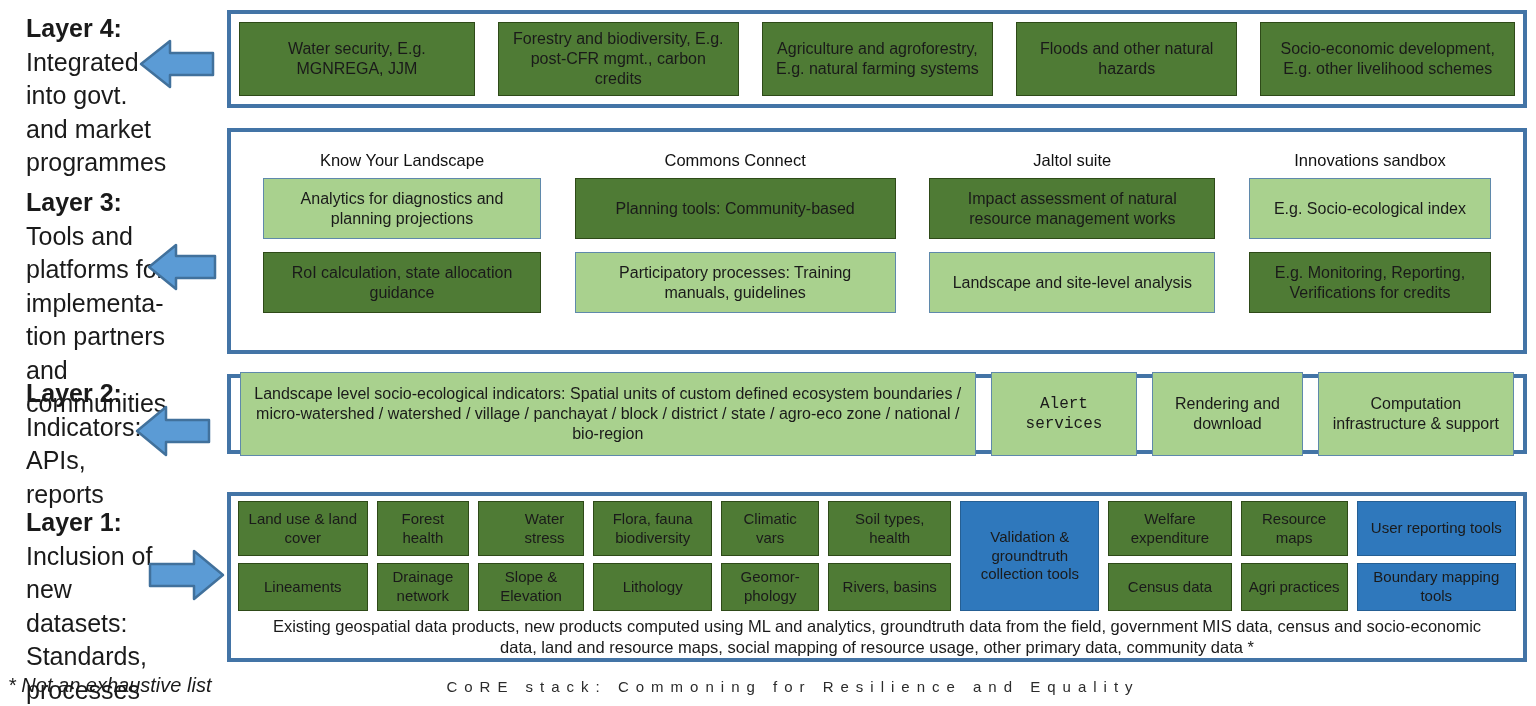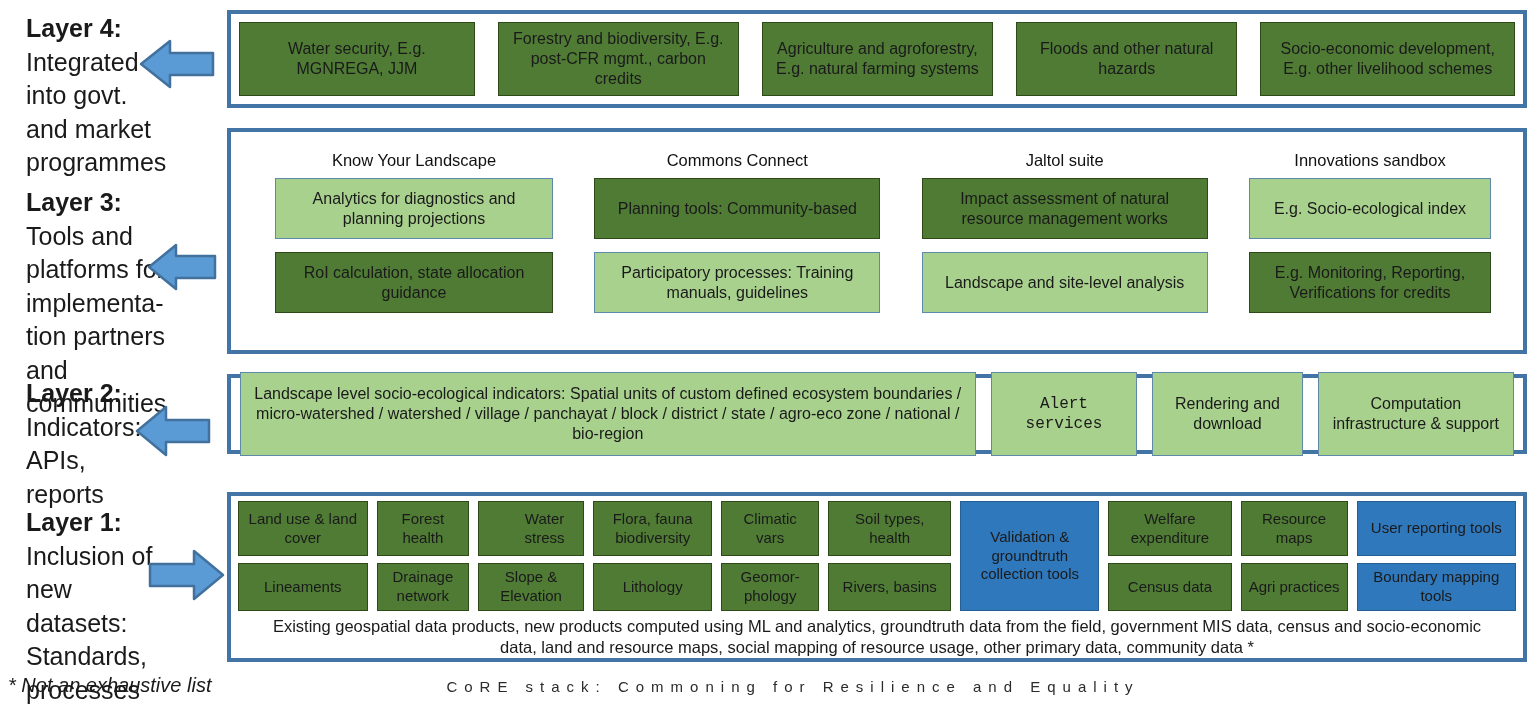--- a/index.html
+++ b/index.html
@@ -31,27 +31,27 @@
   .box{display:flex;align-items:center;justify-content:center;text-align:center;
        box-sizing:border-box;padding:3px 10px;line-height:1.25;}
   .box.dark {background:#4f7b35;border:1px solid #2e4a18;}
   .box.light{background:#a9d18e;border:1px solid #5f89ab;}
   .box.blue {background:#2f78bc;border:1px solid #255f94;}
   
   .l4-row{display:flex;height:100%;align-items:center;gap:23px;padding:0 8px;box-sizing:border-box;}
   .l4-row .box{height:74px;font-size:16px;}
   .l4-b0{flex:237;} .l4-b1{flex:243;} .l4-b2{flex:232;} .l4-b3{flex:221;} .l4-b4{flex:258;}
   
-  .l3-row{display:flex;justify-content:space-between;padding:10px 32px 0;box-sizing:border-box;margin-left:12px;}
+  .l3-row{display:flex;justify-content:space-between;padding:10px 32px 0;box-sizing:border-box;}
   .l3-col{display:flex;flex-direction:column;}
   .l3-col .col-heading{height:36px;display:flex;align-items:center;justify-content:center;
        font-size:16.5px;color:#111;}
   .l3-col .box{height:61px;font-size:16px;}
   .l3-col .box + .box{margin-top:13px;}
-  .l3-c0{width:278px;} .l3-c1{width:286px;} .l3-c2{width:286px;} .l3-c3{width:242px;}
+  .l3-c0{width:278px;} .l3-c1{width:321px;} .l3-c2{width:286px;} .l3-c3{width:242px;}
   
   .l2-row{display:flex;height:100%;align-items:center;gap:15px;padding:0 9px;box-sizing:border-box;}
   .l2-row .box{height:84px;font-size:16px;}
   .l2-wide{flex:778;} .l2-s0{flex:136;font-family:Liberation Mono, monospace;} .l2-s1{flex:140;} .l2-s2{flex:190;}
   
   .l1-grid{display:grid;margin:5px 7px 0;gap:7px 9px;
        grid-template-columns:126fr 90fr 103fr 116fr 95fr 120fr 135fr 120fr 104fr 155fr;
        grid-template-rows:55px 48px;}
   .l1-grid .box{font-size:15px;padding:2px 5px;}
   .l1-span{grid-column:7;grid-row:1 / span 2;}

